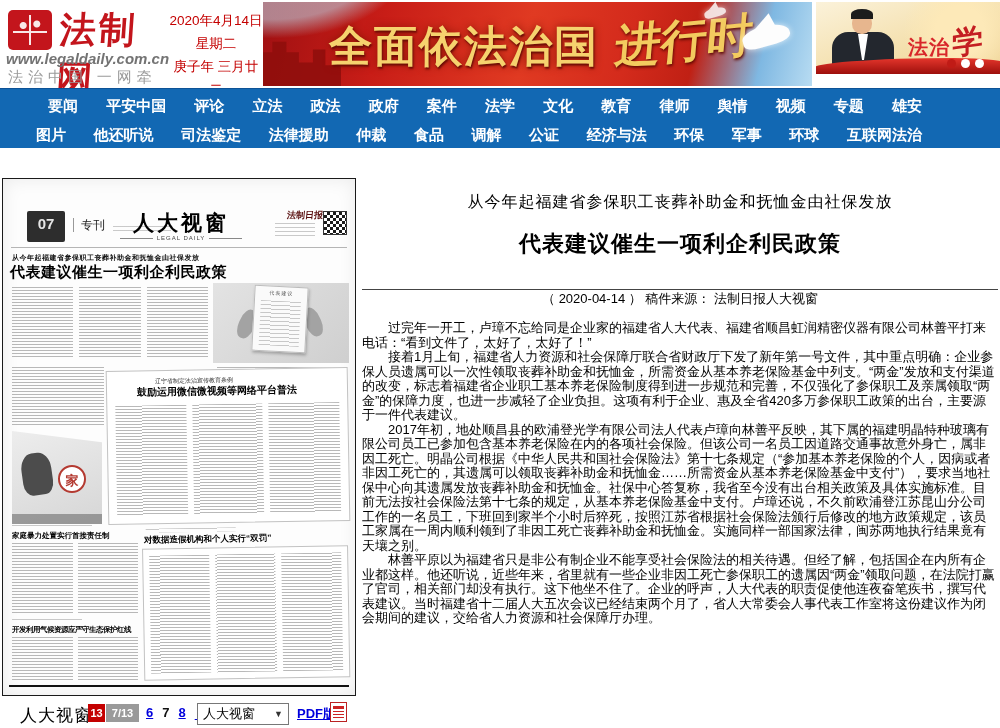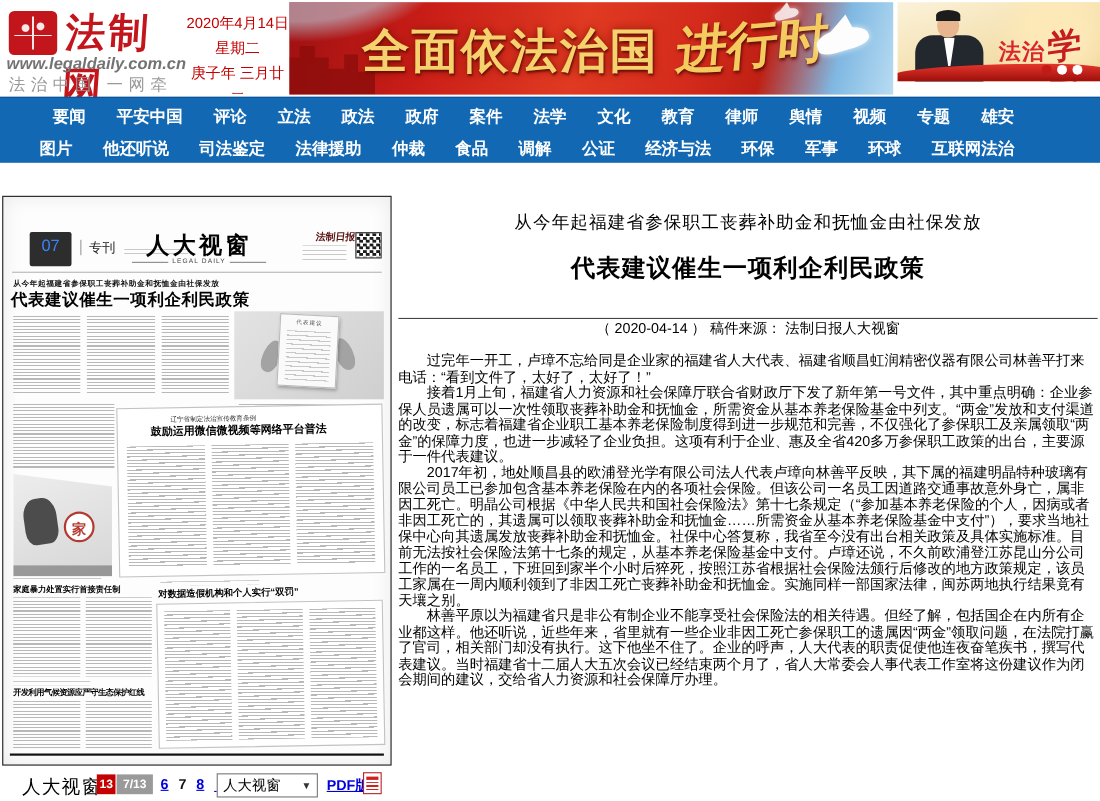--- a/index.html
+++ b/index.html
@@ -65,21 +65,21 @@
   .sn-controls{position:absolute;left:750px;top:5px;width:228px;display:flex;flex-wrap:wrap;column-gap:13px;line-height:14px;}
   .sn-controls .lbl{color:#000;white-space:nowrap;}
   .sn-controls a{position:static;white-space:nowrap;}
   .sn-controls a.dark{color:#111;}
 
   
   .newspaper{position:absolute;left:2px;top:178px;width:354px;height:518px;border:1px solid #1a1a1a;background:#fdfdfd;box-sizing:border-box;overflow:hidden;box-shadow:inset 0 0 18px rgba(0,0,0,.08);}
   .np *{box-sizing:border-box;}
   .ft{background-image:repeating-linear-gradient(180deg,#9f9f9f 0,#9f9f9f 1px,transparent 1px,transparent 4px);opacity:.55;}
   .ftd{background-image:repeating-linear-gradient(180deg,#8a8a8a 0,#8a8a8a 1px,transparent 1px,transparent 3px);opacity:.6;}
-  .np-pagebox{position:absolute;left:24px;top:32px;width:38px;height:31px;background:#2d2d2d;color:#3b82f6;font-size:15px;font-weight:normal;text-align:center;line-height:26px;border-radius:2px;}
+  .np-pagebox{position:absolute;left:24px;top:32px;width:38px;height:31px;background:#2d2d2d;color:#e5e5e5;font-size:15px;font-weight:bold;text-align:center;line-height:26px;border-radius:2px;}
   .np-pagetype{position:absolute;left:70px;top:39px;font-size:12px;color:#222;border-left:1px solid #999;padding-left:7px;line-height:14px;}
   .np-contact{position:absolute;left:110px;top:47px;width:58px;height:5px;}
   .np-masthead{position:absolute;left:117px;top:30px;width:122px;text-align:center;font-size:21px;font-weight:bold;letter-spacing:3px;color:#000;font-family:"Liberation Serif","DejaVu Serif",serif;}
   .np-masthead-en{position:absolute;left:117px;top:56px;width:122px;display:flex;align-items:center;gap:4px;}
   .np-masthead-en .line{flex:1;height:1px;background:#888;}
   .np-masthead-en .t{font-size:6px;color:#444;letter-spacing:1px;white-space:nowrap;}
   .np-brand{position:absolute;left:284px;top:30px;font-size:9px;font-weight:bold;color:#5a1010;transform:skewX(-6deg);}
   .np-brand-lines{position:absolute;left:272px;top:44px;width:40px;height:14px;}
   .np-qr{position:absolute;left:320px;top:32px;width:24px;height:24px;background:repeating-conic-gradient(#1b1b1b 0 25%,#fff 0 50%) 0 0/6px 6px;border:1px solid #333;}
   .np-rule{position:absolute;left:8px;right:8px;top:68px;border-top:1px solid #b5b5b5;}

